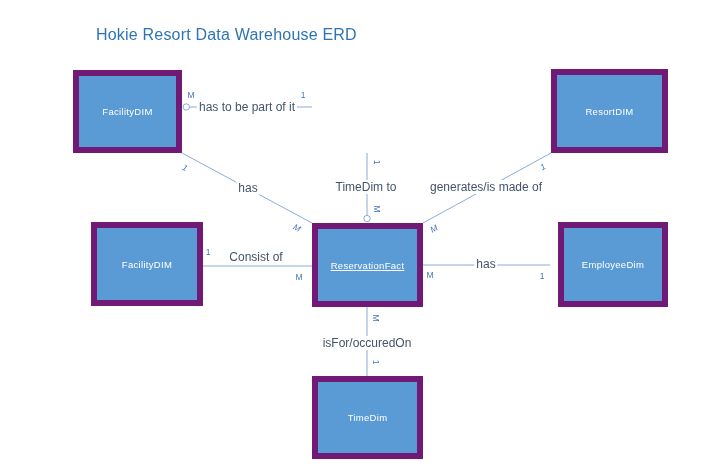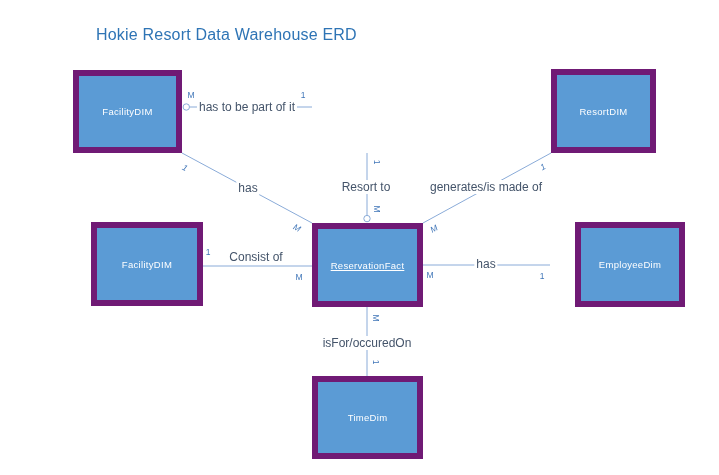--- a/index.html
+++ b/index.html
@@ -47,39 +47,39 @@
     <circle cx="367" cy="218.6" r="3.2"></circle>
     <line x1="551" y1="153" x2="423" y2="223"></line>
     <line x1="203" y1="266" x2="312" y2="266"></line>
     <line x1="423" y1="265" x2="550" y2="265"></line>
     <line x1="367" y1="307" x2="367" y2="376"></line>
   </svg>
 
   <div class="ent" style="left:73px;top:70px;width:109px;height:83px;">
     <span>FacilityDIM</span>
   </div>
-  <div class="ent" style="left:551px;top:69px;width:105px;height:84px;">
+  <div class="ent" style="left:551px;top:69px;width:117px;height:84px;">
     <span>ResortDIM</span>
   </div>
   <div class="ent" style="left:91px;top:222px;width:112px;height:84px;">
     <span>FacilityDIM</span>
   </div>
   <div class="ent" style="left:312px;top:223px;width:111px;height:84px;text-decoration:underline;">
     <span>ReservationFact</span>
   </div>
-  <div class="ent" style="left:575px;top:222px;width:110px;height:85px;">
+  <div class="ent" style="left:558px;top:222px;width:110px;height:85px;">
     <span>EmployeeDim</span>
   </div>
   <div class="ent" style="left:312px;top:376px;width:111px;height:83px;text-align:right;">
     <span>TimeDim</span>
   </div>
 
   <div class="rel" style="left:247px;top:107px;">has to be part of it</div>
   <div class="rel" style="left:248px;top:188px;">has</div>
-  <div class="rel" style="left:366px;top:187px;">Resort to</div>
+  <div class="rel" style="left:366px;top:187px;">TimeDim to</div>
   <div class="rel" style="left:486px;top:187px;">generates/is made of</div>
   <div class="rel" style="left:256px;top:257px;">Consist of</div>
   <div class="rel" style="left:486px;top:264px;">has</div>
   <div class="rel" style="left:367px;top:343px;">isFor/occuredOn</div>
 
   <div class="card" style="left:191px;top:95px;">M</div>
   <div class="card" style="left:303px;top:95px;">1</div>
 
   <div class="card rotP28" style="left:185px;top:168px;">1</div>
   <div class="card rotP28" style="left:297px;top:228px;">M</div>

